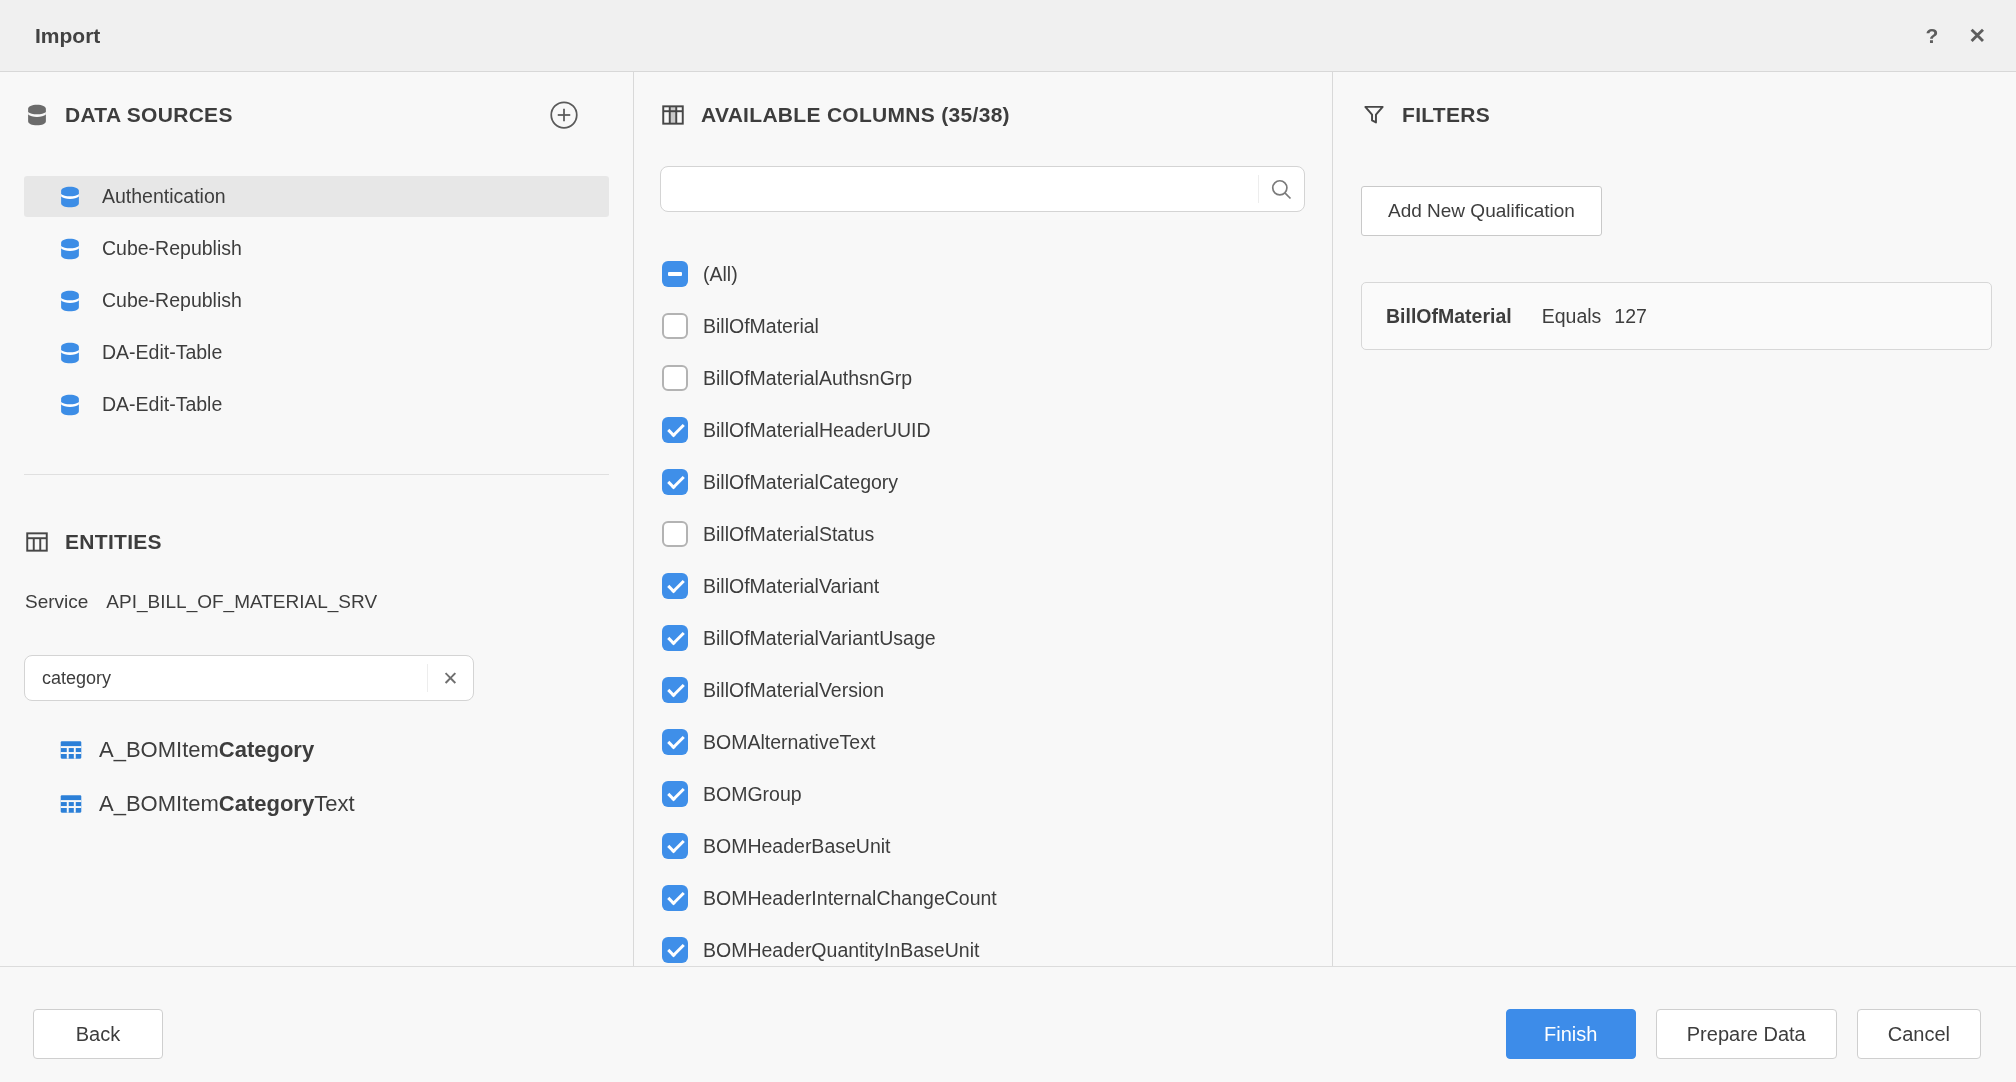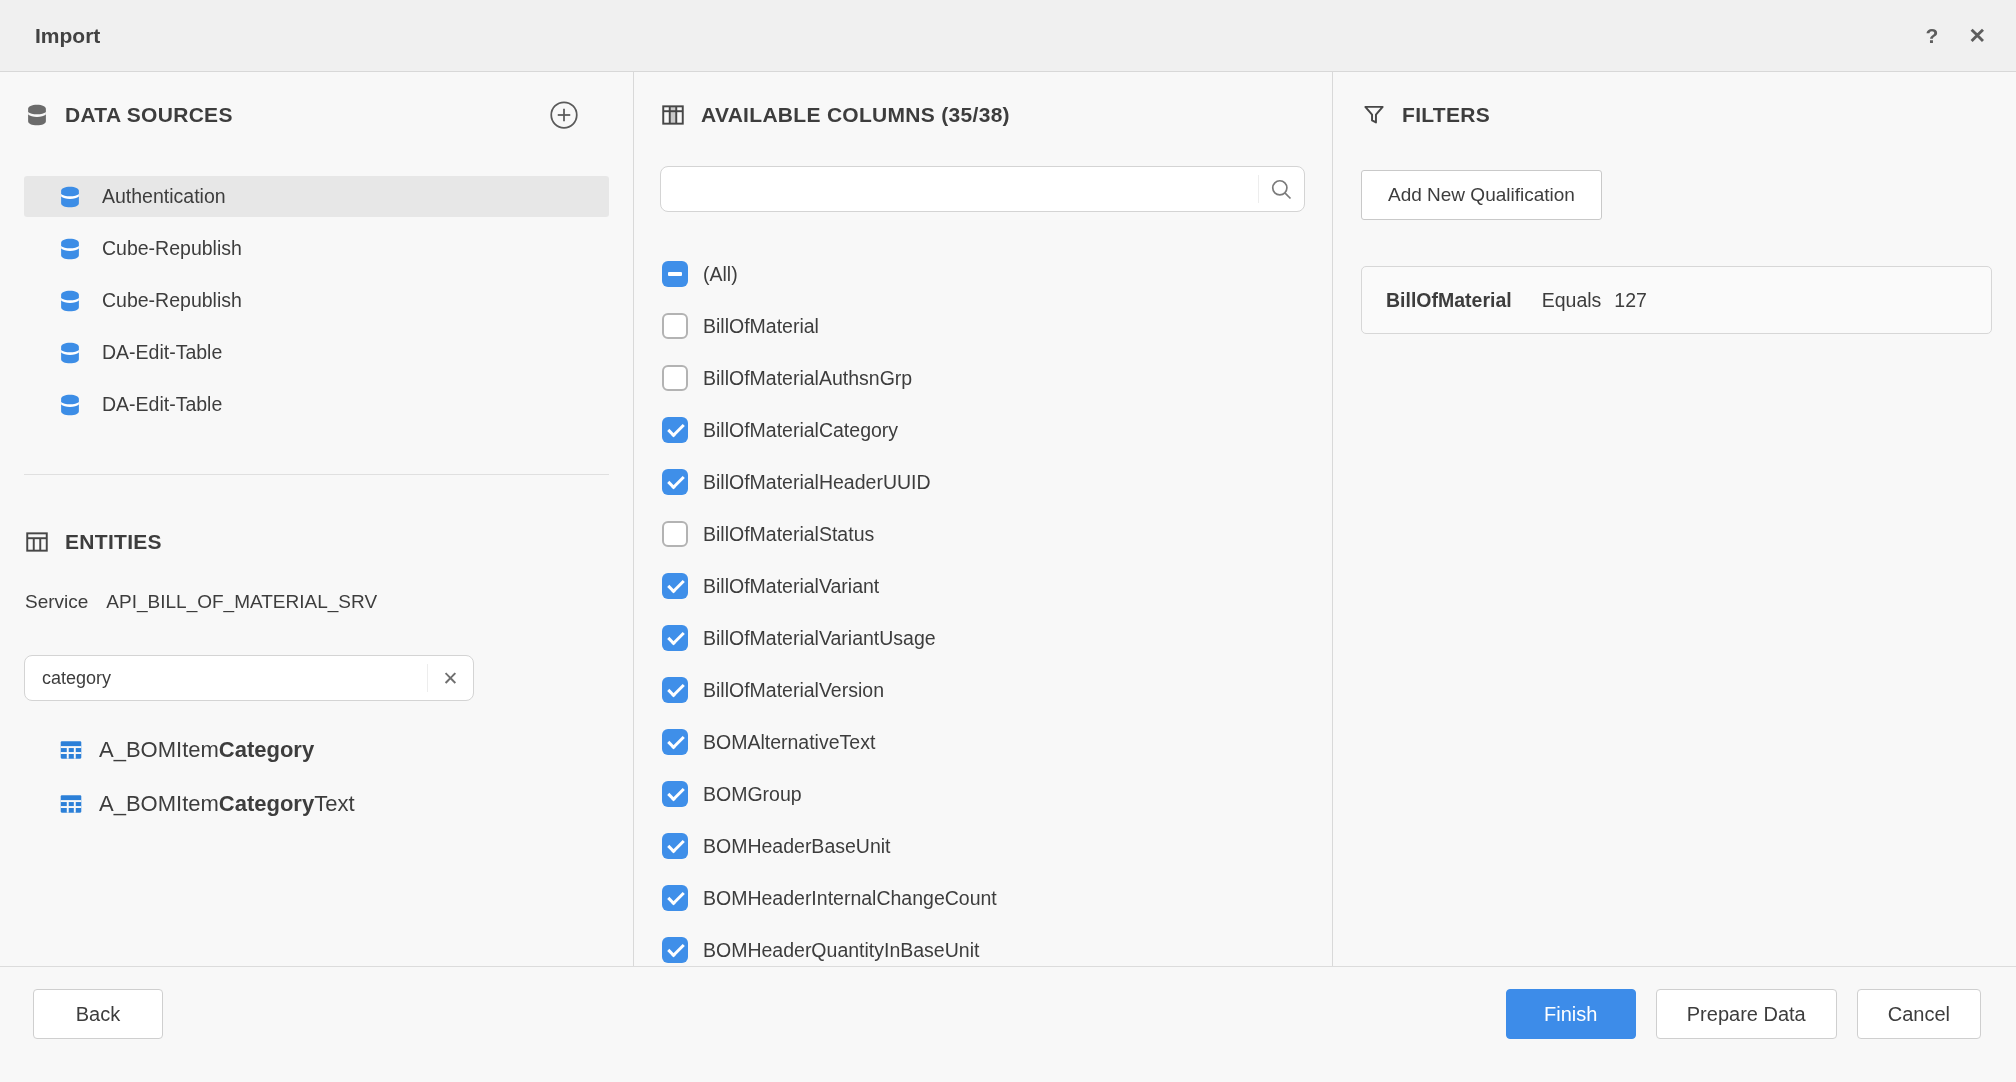--- a/index.html
+++ b/index.html
@@ -84,36 +84,36 @@
     border-left:3px solid #fff; border-bottom:3px solid #fff; transform:rotate(-45deg);
   }
   .check-row[data-state="indeterminate"] .checkbox::after {
     content:""; position:absolute; left:6px; top:11px; width:14px; height:4px;
     background:#fff; border-radius:1px;
   }
   .check-label { font-size:19.5px; color:#3d3d3d; }
 
   
   .add-qual-btn {
-    margin-top:40px; height:50px; padding:0 26px;
+    margin-top:56px; height:50px; padding:0 26px;
     background:#fff; border:1px solid #c9c9c9; border-radius:3px;
     font:19px "Liberation Sans", sans-serif; color:#3d3d3d; cursor:pointer;
   }
   .filter-card {
     margin-top:46px; width:647px; max-width:100%; height:68px;
     background:#fafafa; border:1px solid #d7d7d7; border-radius:5px;
     display:flex; align-items:center; padding:0 24px; font-size:19.5px;
   }
   .f-field { font-weight:bold; margin-right:30px; }
   .f-op { margin-right:13px; }
 
   
   .dialog-footer {
     flex:1; border-top:1px solid #dcdcdc;
-    display:flex; align-items:center; padding:22px 35px 0 33px;gap:10px;
+    display:flex; align-items:center; padding:42px 35px 0 33px;gap:10px;
   }
   .btn {
     height:50px; border-radius:4px; cursor:pointer;
     font:20px "Liberation Sans", sans-serif;
   }
   .btn-secondary { background:#fff; border:1px solid #cfcfcf; color:#3d3d3d; padding:0 30px; }
   .btn-primary   { background:#3d8ce9; border:1px solid #3d8ce9; color:#fff; min-width:130px; padding:0 30px; }
   .btn-back { min-width:130px; }
   .footer-right { margin-left:auto; display:flex; gap:20px; }
 
@@ -296,25 +296,25 @@
         <div class="check-row" data-state="unchecked">
             <span class="checkbox"></span>
             <span class="check-label">BillOfMaterial</span>
           </div>
         <div class="check-row" data-state="unchecked">
             <span class="checkbox"></span>
             <span class="check-label">BillOfMaterialAuthsnGrp</span>
           </div>
         <div class="check-row" data-state="checked">
             <span class="checkbox"></span>
+            <span class="check-label">BillOfMaterialHeaderUUID</span>
+          </div>
+        <div class="check-row" data-state="checked">
+            <span class="checkbox"></span>
             <span class="check-label">BillOfMaterialCategory</span>
-          </div>
-        <div class="check-row" data-state="checked">
-            <span class="checkbox"></span>
-            <span class="check-label">BillOfMaterialHeaderUUID</span>
           </div>
         <div class="check-row" data-state="unchecked">
             <span class="checkbox"></span>
             <span class="check-label">BillOfMaterialStatus</span>
           </div>
         <div class="check-row" data-state="checked">
             <span class="checkbox"></span>
             <span class="check-label">BillOfMaterialVariant</span>
           </div>
         <div class="check-row" data-state="checked">

